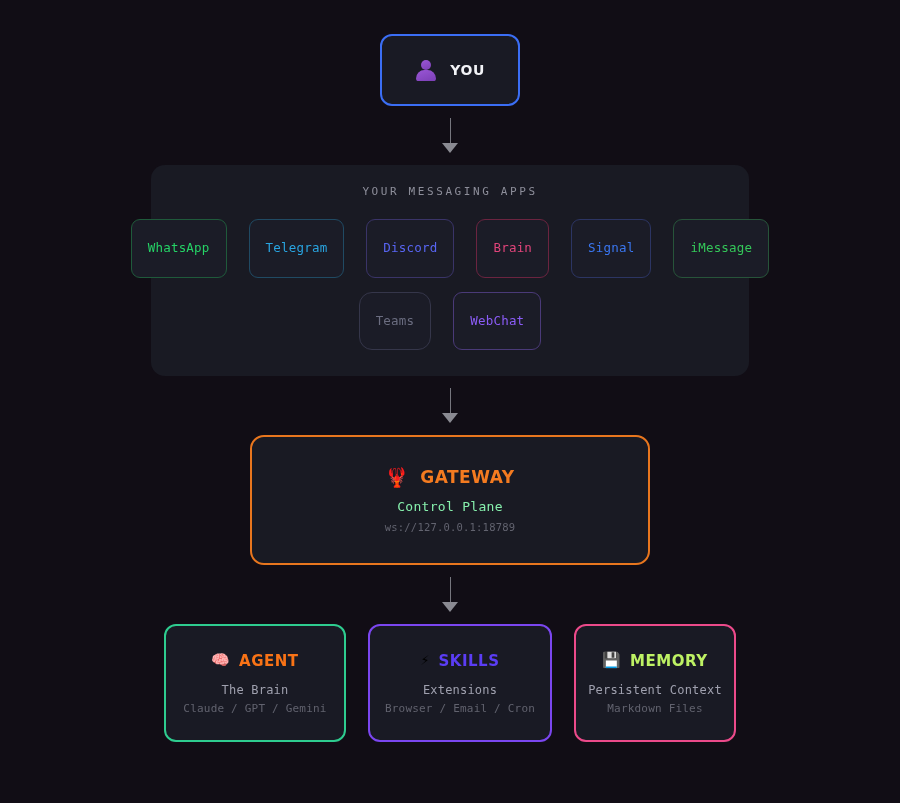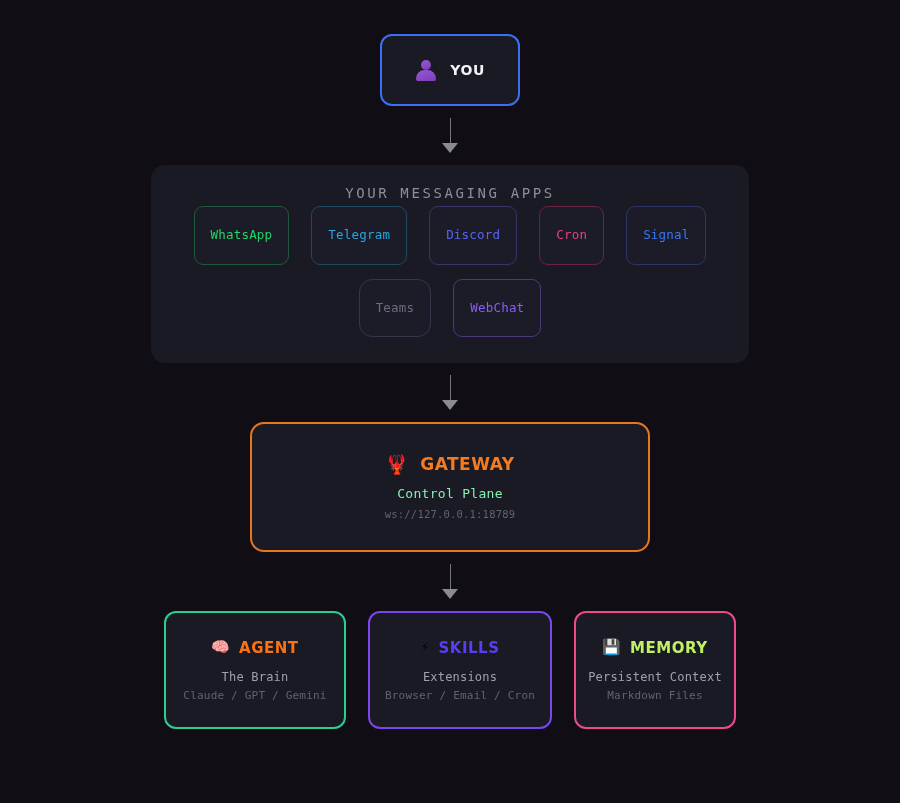--- a/index.html
+++ b/index.html
@@ -94,24 +94,24 @@
     margin-top: 12px;
     width: 598px;
     border-radius: 14px;
     background: #191a23;
     padding: 20px 24px 26px;
     display: flex;
     flex-direction: column;
     align-items: center;
   }
   .apps-title {
-    font-size: 14px;
+    font-size: 11px;
     letter-spacing: 2.6px;
     color: #8d8e9a;
-    margin-bottom: 5px;
+    margin-bottom: 21px;
     white-space: nowrap;
   }
   .apps-rows {
     display: flex;
     flex-direction: column;
     gap: 14px;
     align-items: center;
     width: 100%;
   }
   .apps-row {
@@ -237,22 +237,23 @@
       <div class="head"></div>
   </div>
 
   <div class="apps-panel">
     <div class="apps-title">YOUR MESSAGING APPS</div>
     <div class="apps-rows">
       <div class="apps-row">
         <div class="chip" style="color:#25d366;border-color:#1f5a3b;">WhatsApp</div>
         <div class="chip" style="color:#29a4e0;border-color:#204a63;">Telegram</div>
         <div class="chip" style="color:#5865f2;border-color:#3a3468;">Discord</div>
-        <div class="chip" style="color:#e0447a;border-color:#6b2440;">Cron</div>
+        <div class="chip" style="color:#e0447a;border-color:#6b2440;">Brain</div>
         <div class="chip" style="color:#3a76f0;border-color:#2c3563;">Signal</div>
+        <div class="chip" style="color:#34c759;border-color:#27543a;">iMessage</div>
       </div>
       <div class="apps-row">
         <div class="chip" style="color:#6b6d80;border-color:#35364a;border-radius:13px;">Teams</div>
         <div class="chip" style="color:#8b5cf6;border-color:#4a3a78;">WebChat</div>
       </div>
     </div>
   </div>
 
   <div class="arrow arrow-2">
     <div class="stem"></div>

